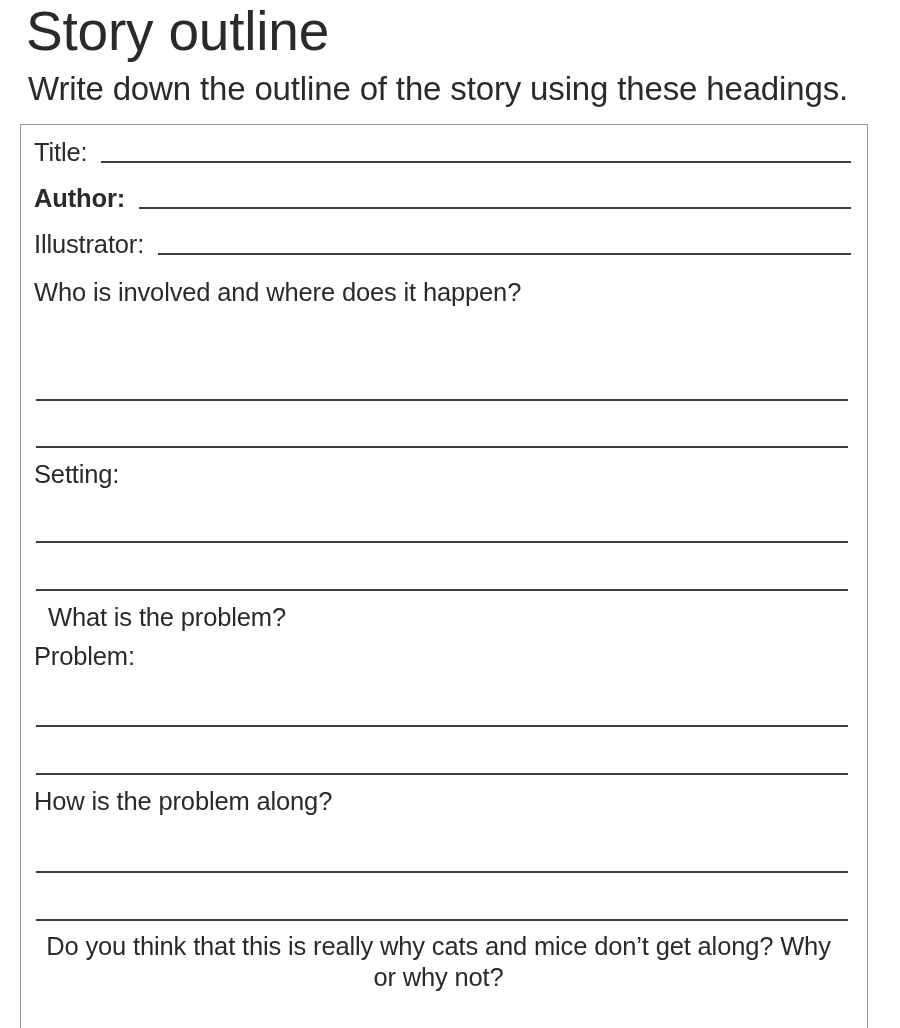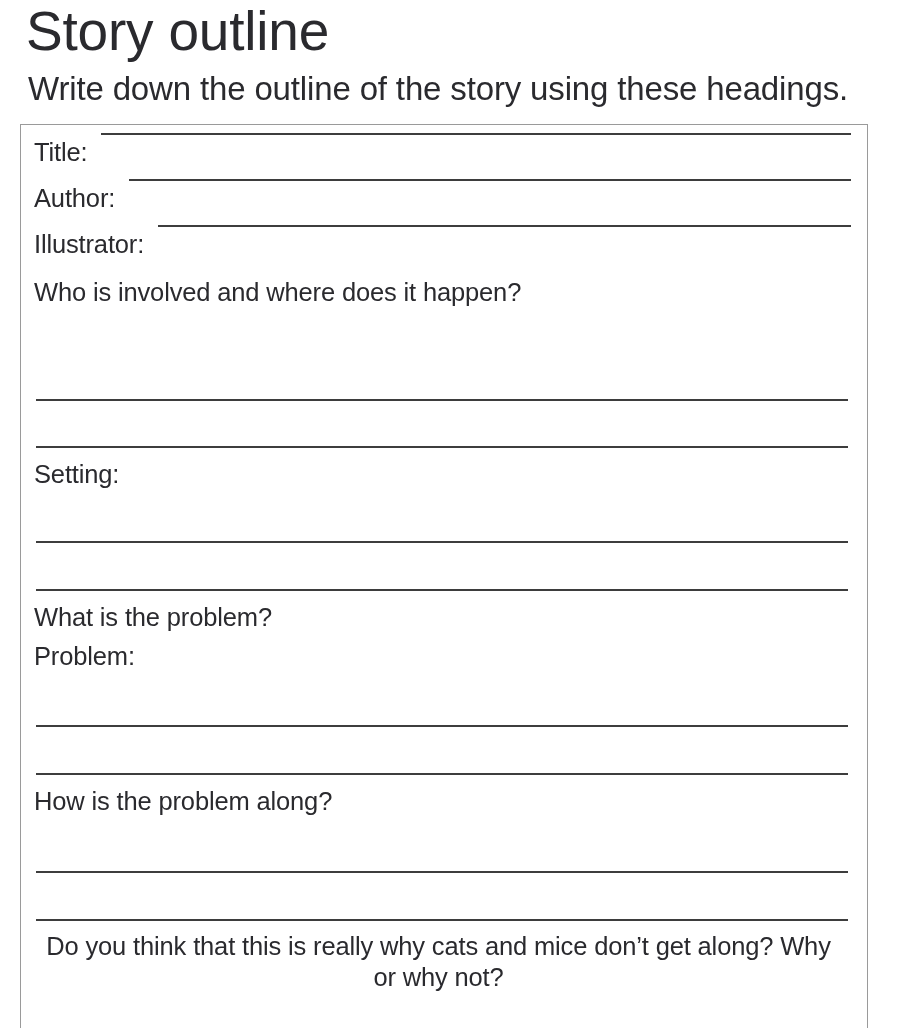--- a/index.html
+++ b/index.html
@@ -53,21 +53,21 @@
     background: #ffffff;
   }
 
   
   .field-row {
     position: absolute;
     left: 13px;
     right: 14px;
     height: 30px;
     display: flex;
-    align-items: flex-start;
+    align-items: flex-end;
     white-space: nowrap;
   }
   .field-label {
     font-size: 25.5px;
     line-height: 30px;
     letter-spacing: -0.15px;
     color: #2a2a2e;
     flex: 0 0 auto;
   }
   .field-rule {
@@ -112,39 +112,39 @@
 
 <div class="worksheet-subtitle">Write down the outline of the story using these headings.</div>
 
 <div class="outline-box">
 
   <div class="field-row" style="top: 12px;">
     <span class="field-label">Title:</span>
     <span class="field-rule"></span>
   </div>
 
-  <div class="field-row" style="top: 58px;">
+  <div class="field-row" style="top: 58px; font-weight: bold;">
     <span class="field-label">Author:</span>
     <span class="field-rule"></span>
   </div>
 
   <div class="field-row" style="top: 104px;">
     <span class="field-label">Illustrator:</span>
     <span class="field-rule"></span>
   </div>
 
   <div class="prompt" style="top: 152px;">Who is involved and where does it happen?</div>
   <div class="write-rule" style="top: 274px;"></div>
   <div class="write-rule" style="top: 321px;"></div>
 
   <div class="prompt" style="top: 334px;">Setting:</div>
   <div class="write-rule" style="top: 416px;"></div>
   <div class="write-rule" style="top: 464px;"></div>
 
-  <div class="prompt" style="top: 477px;">What is the problem?</div>
+  <div class="prompt" style="top: 477px; margin-left: 14px;">What is the problem?</div>
   <div class="prompt" style="top: 516px;">Problem:</div>
   <div class="write-rule" style="top: 600px;"></div>
   <div class="write-rule" style="top: 648px;"></div>
 
   <div class="prompt" style="top: 661px;">How is the problem along?</div>
   <div class="write-rule" style="top: 746px;"></div>
   <div class="write-rule" style="top: 794px;"></div>
 
   <div class="prompt wrap" style="top: 806px;">Do you think that this is really why cats and mice don’t get along?  Why or why not?</div>
 

